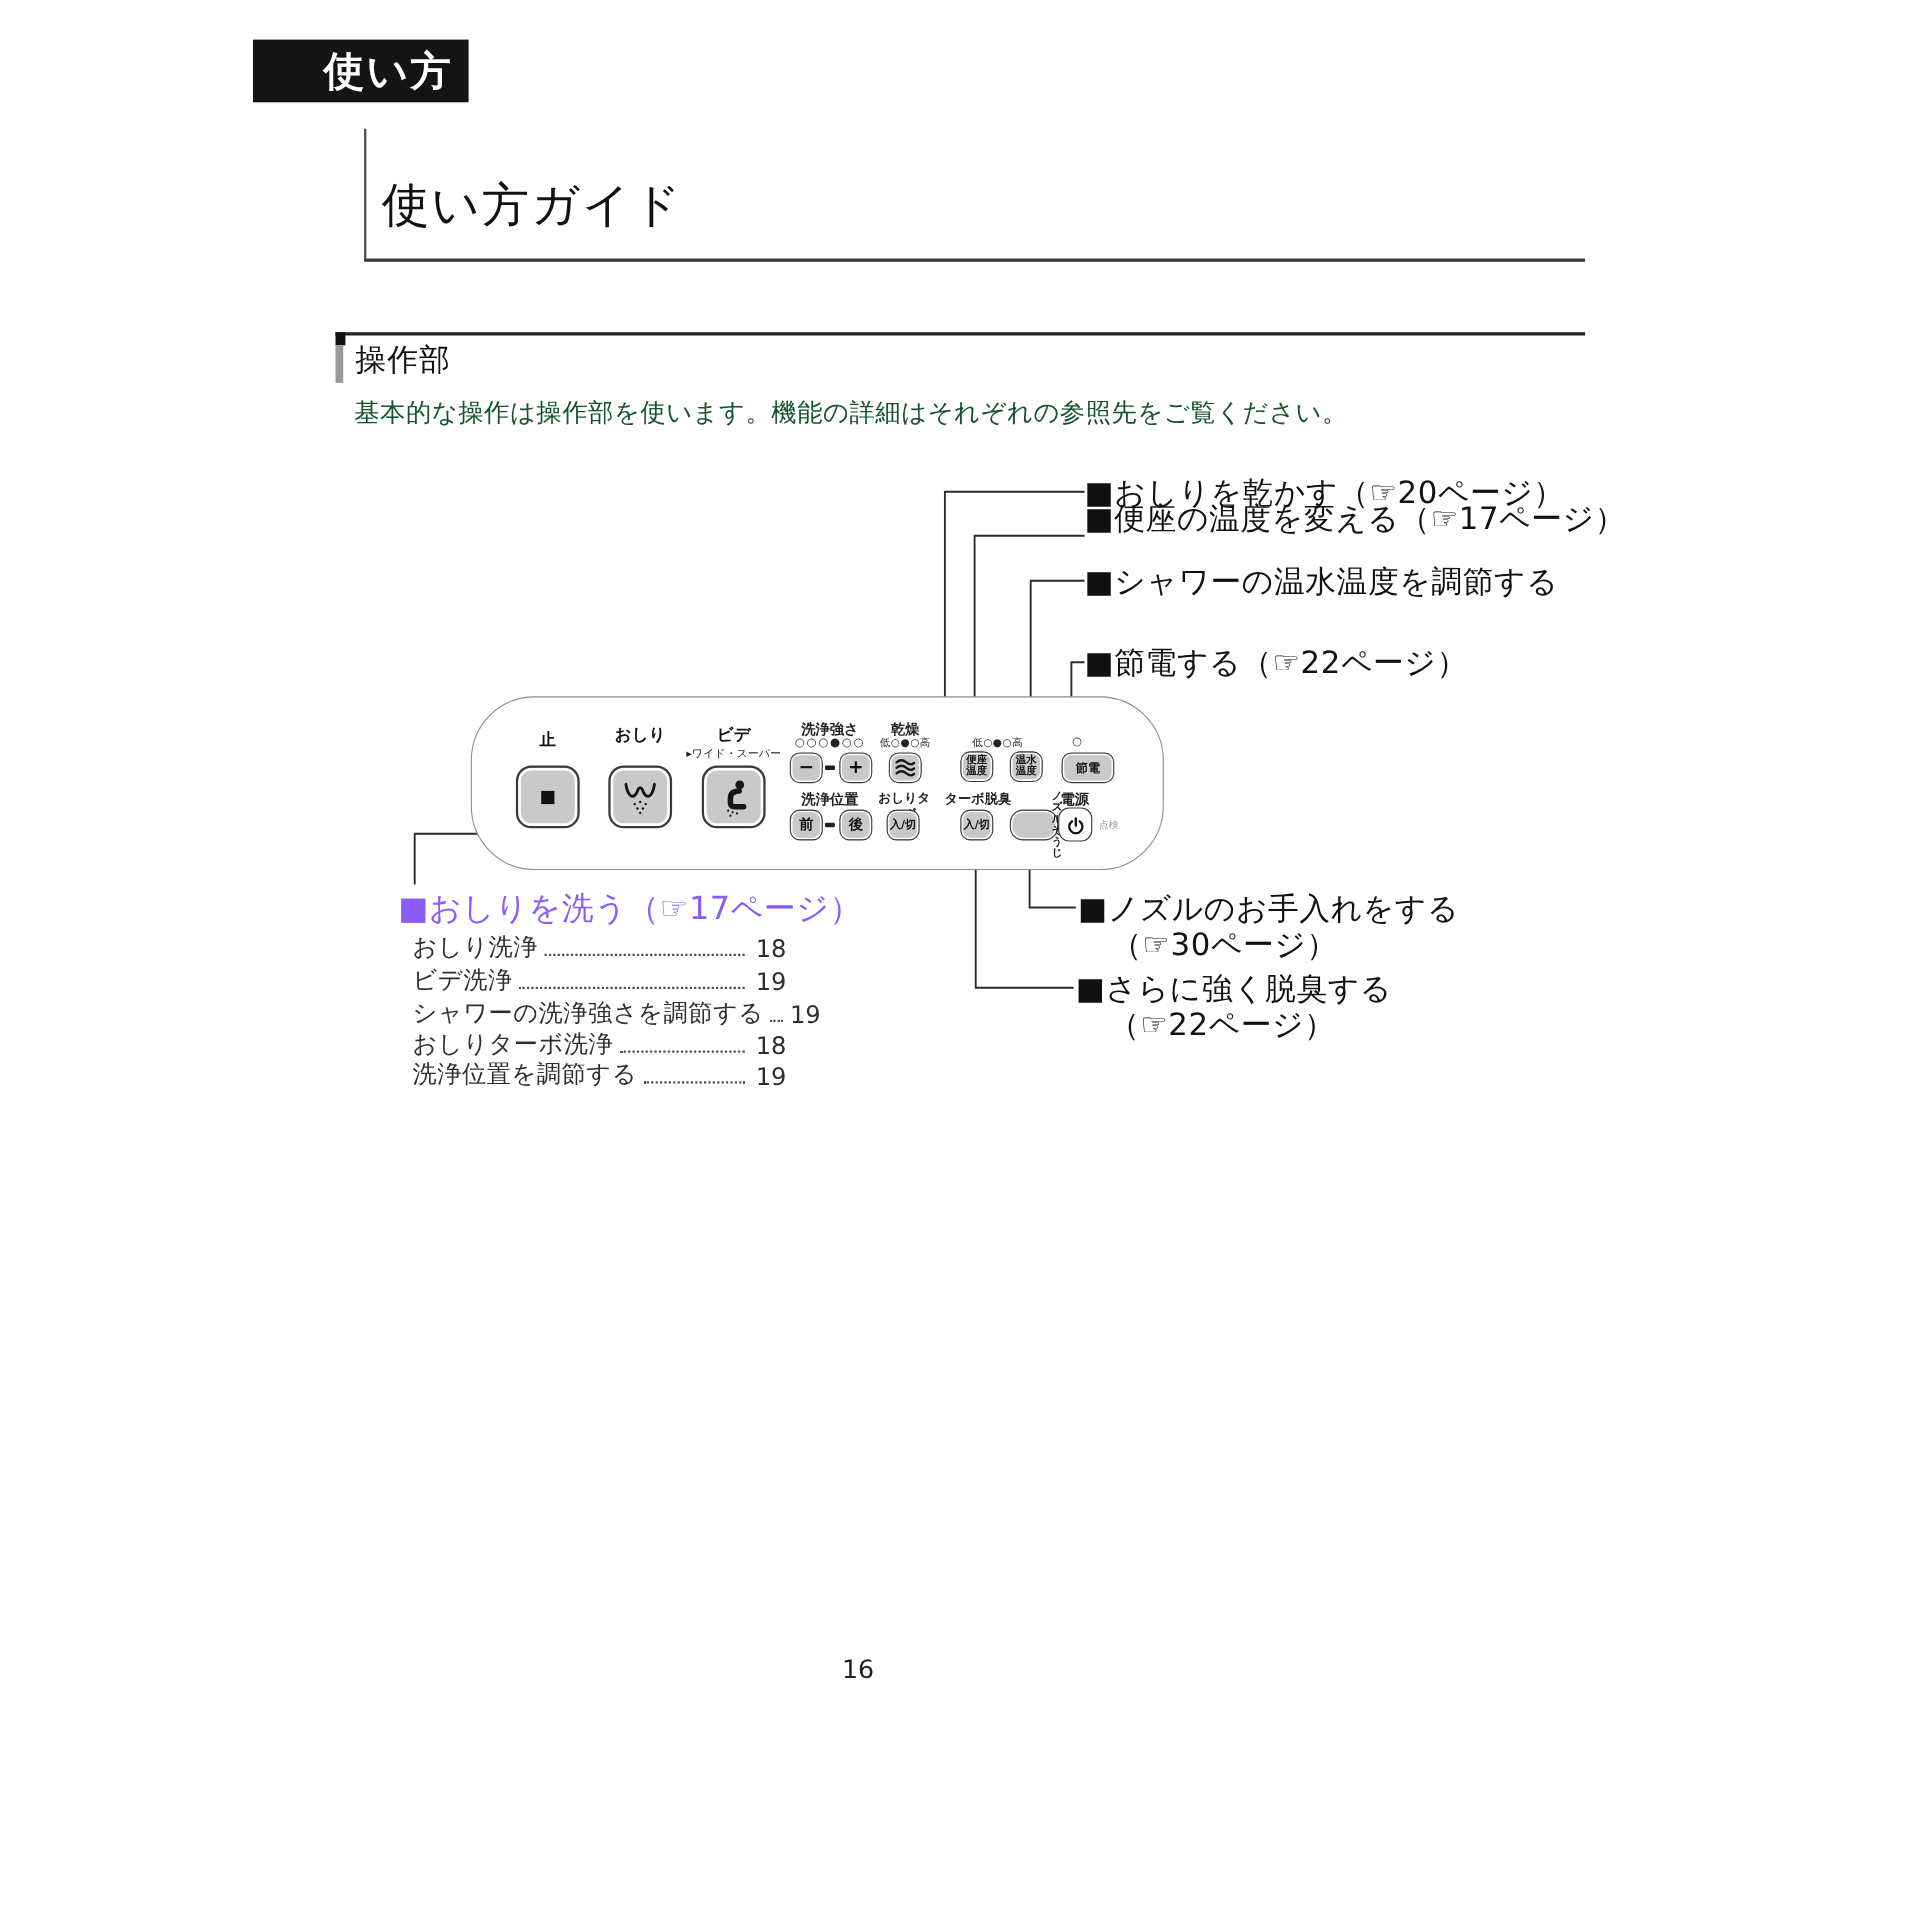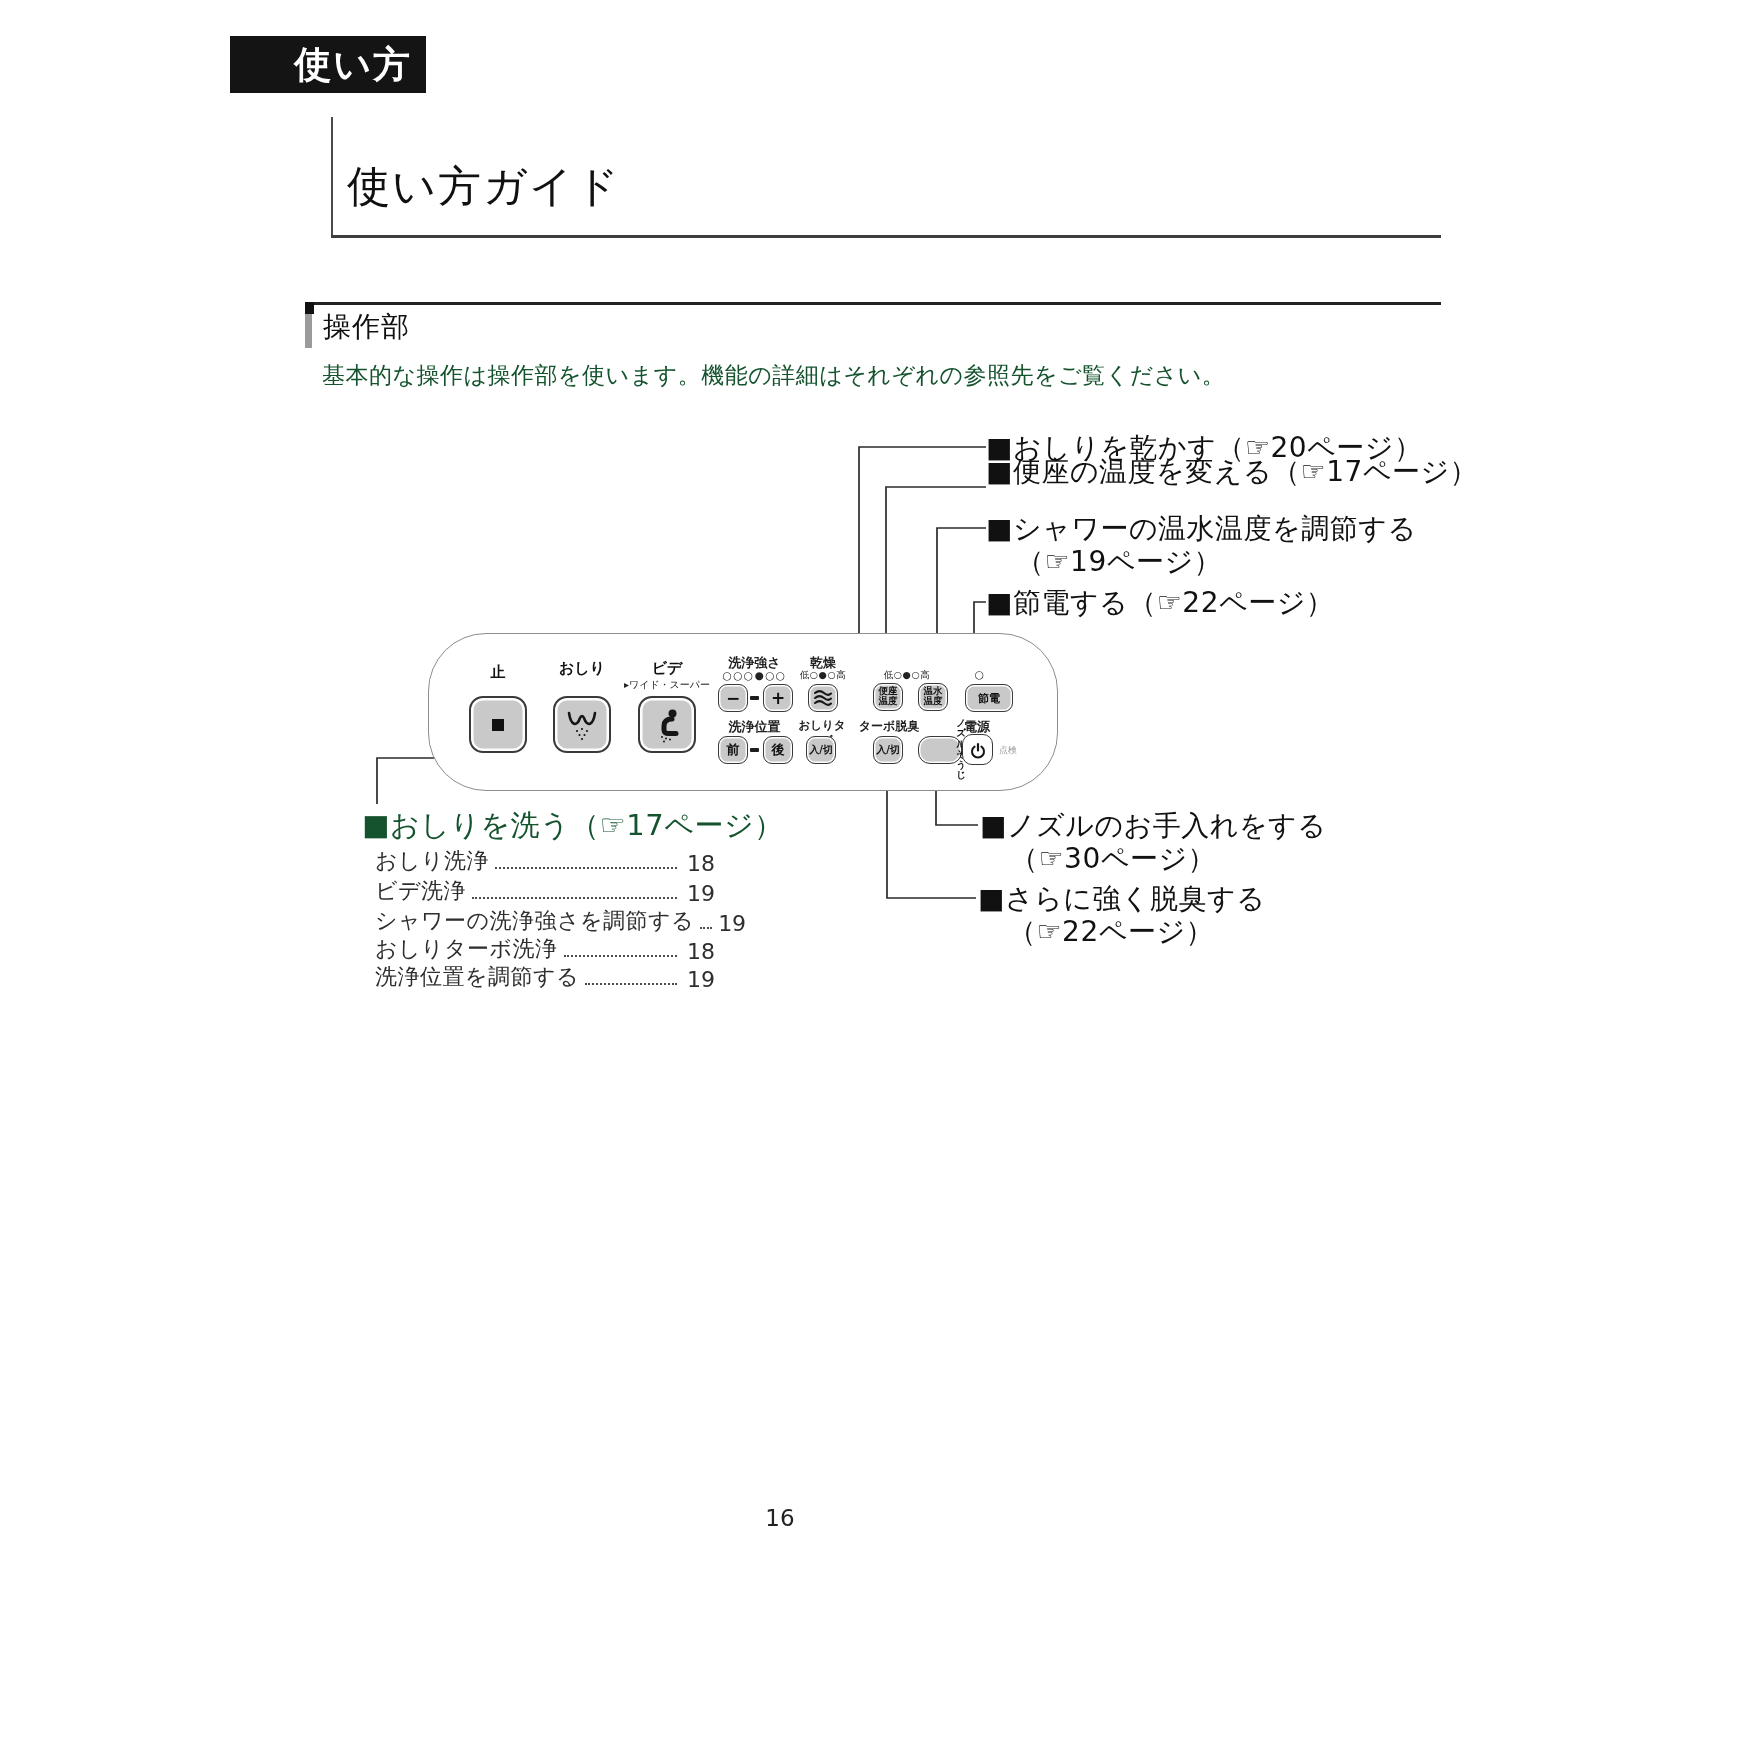--- a/index.html
+++ b/index.html
@@ -62,21 +62,21 @@
   .dash{width:9px;height:3.5px;background:#1d1d1d;border-radius:1px;}
   .stop-sq{width:12px;height:12px;background:#111;}
   .note{font-size:9px;color:#999;}
 
   
   .toc-row{left:375px;width:340px;display:flex;align-items:flex-end;font-size:22px;color:#2e2e2e;}
   .toc-label{white-space:nowrap;letter-spacing:.5px;}
   .toc-dots{flex:1;border-bottom:2.5px dotted #4c4c4c;margin:0 6px 7px 6px;min-width:12px;}
   .toc-page{width:32px;text-align:right;}
 
-  .wash-head{left:362px;top:806px;font-size:29px;color:#14532d;letter-spacing:.5px;}
+  .wash-head{left:362px;top:806px;font-size:29px;color:#8b5cf6;letter-spacing:.5px;}
 
   .footer-num{left:0;top:1505px;width:1560px;text-align:center;font-size:23px;color:#222;}
 
   svg.lines{position:absolute;left:0;top:0;pointer-events:none;}
 </style>
 </head>
 <body>
 
 <div class="abs badge">
   <span>使い方</span>
@@ -200,21 +200,20 @@
       <path d="M5.6 5.6 a6 6 0 1 0 6.8 0" stroke="#161616" stroke-width="2" stroke-linecap="round" fill="none"></path>
     </svg>
   </div>
   <div class="abs note" style="left:570px;top:110px;">点検</div>
 </div>
 
 <div class="abs callout" style="left:986px;top:431px;">■おしりを乾かす（☞20ページ）</div>
 <div class="abs callout" style="left:986px;top:455px;">■便座の温度を変える（☞17ページ）</div>
 <div class="abs callout" style="left:986px;top:512px;">
   <span>■シャワーの温水温度を調節する</span>
-  <span class="ind">（☞19ページ）</span>
 </div>
 <div class="abs callout" style="left:986px;top:586px;">■節電する（☞22ページ）</div>
 <div class="abs callout" style="left:980px;top:809px;">
   <span>■ノズルのお手入れをする</span>
   <span class="ind">（☞30ページ）</span>
 </div>
 <div class="abs callout" style="left:978px;top:882px;">
   <span>■さらに強く脱臭する</span>
   <span class="ind">（☞22ページ）</span>
 </div>

